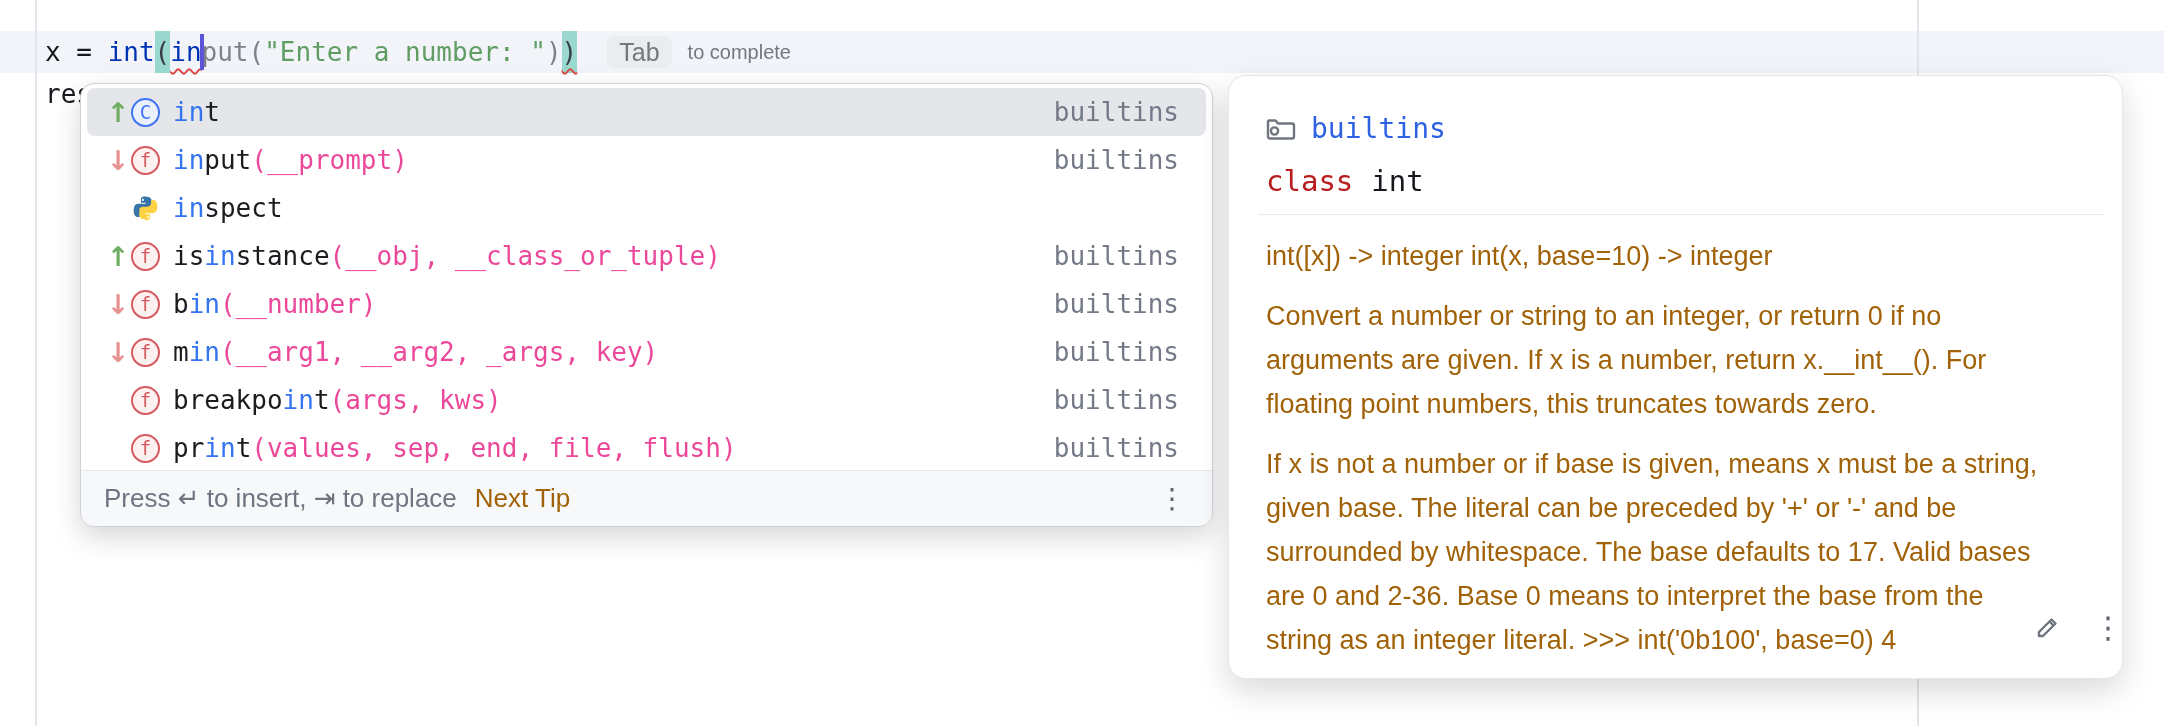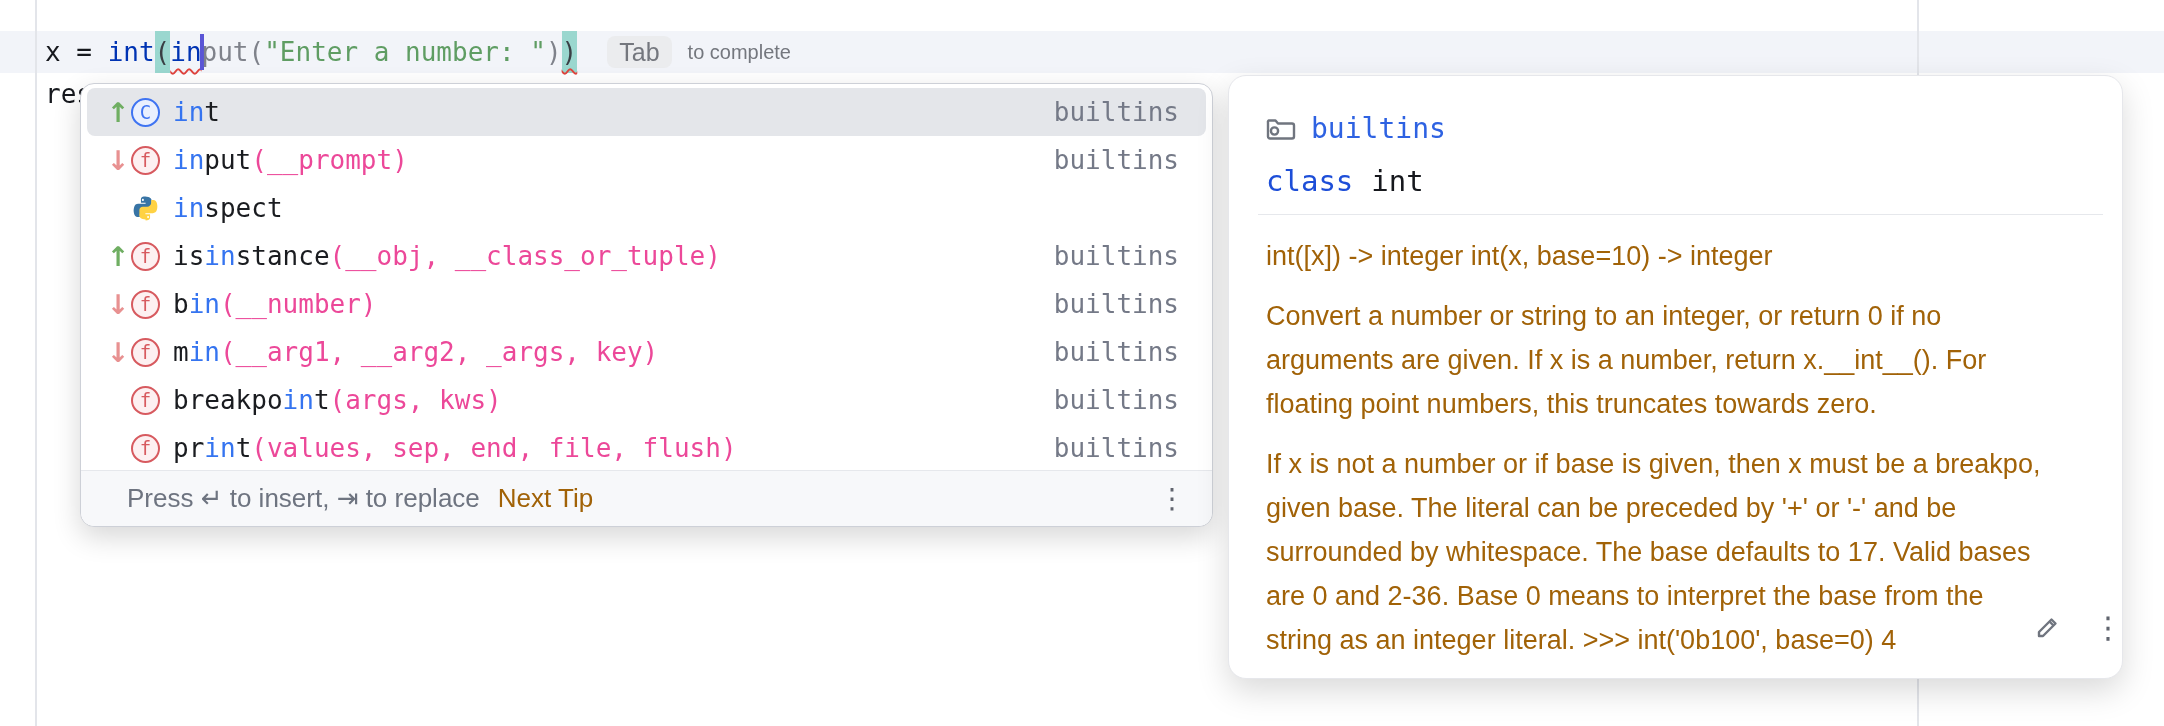--- a/index.html
+++ b/index.html
@@ -43,33 +43,33 @@
         justify-content:center;font-size:19px;line-height:1;flex:none;}
   .kind.cls{border:2px solid #3f74f2;color:#3f74f2;background:#eaf0fe;}
   .kind.fn{border:2px solid #d75a5f;color:#d75a5f;background:#fdf0f1;}
   .kind.py{border:none;background:transparent;}
   .ilabel{margin-left:13px;white-space:pre;}
   .match{color:#3574f0;}
   .params{color:#ec4899;}
   .tail{margin-left:auto;color:#747987;}
   .popup-footer{position:absolute;left:0;right:0;bottom:0;height:55px;background:#f7f8fa;
                 border-top:1px solid #e6e8ec;border-radius:0 0 13px 13px;display:flex;align-items:center;
-                padding:0 0 0 46px;font-size:26px;color:#6e7480;}
+                padding:0 0 0 23px;font-size:26px;color:#6e7480;}
   .next-tip{color:#a16207;margin-left:18px;cursor:pointer;}
   .kebab{color:#60646e;font-size:28px;line-height:1;}
   .footer-kebab{position:absolute;right:26px;top:50%;transform:translateY(-50%);}
 
   
   .doc-panel{position:absolute;left:1228px;top:75px;width:895px;height:604px;background:#ffffff;
              border:1px solid #e6e7eb;border-radius:18px;box-shadow:0 12px 32px rgba(0,0,0,.15);
              box-sizing:border-box;overflow:hidden;}
   .doc-module{position:absolute;left:36px;top:36px;display:flex;align-items:center;}
   .doc-module-label{margin-left:14px;color:#2e62e2;font-size:28px;}
   .doc-class{position:absolute;left:37px;top:88px;font-size:29px;}
-  .doc-class .kw{color:#1d4ed8;}
+  .doc-class .kw{color:#b91c1c;}
   .doc-class .nm{color:#16181d;margin-left:18px;}
   .doc-divider{position:absolute;left:29px;top:138px;width:845px;height:1px;background:#e6e8ec;}
   .doc-body{position:absolute;left:37px;top:158px;width:830px;color:#a16207;font-size:27px;}
   .doc-body .ln{line-height:44px;white-space:nowrap;}
   .doc-body .para{margin-top:16px;}
   .doc-actions{position:absolute;left:800px;top:534px;display:flex;align-items:center;}
   .doc-kebab{margin-left:28px;font-size:30px;}
   .icon-svg{display:block;}
 </style>
 </head>
@@ -190,21 +190,21 @@
     <div class="doc-divider"></div>
 
     <div class="doc-body">
       <div class="ln">int([x]) -&gt; integer int(x, base=10) -&gt; integer</div>
       <div class="para">
         <div class="ln">Convert a number or string to an integer, or return 0 if no</div>
         <div class="ln">arguments are given. If x is a number, return x.__int__(). For</div>
         <div class="ln">floating point numbers, this truncates towards zero.</div>
       </div>
       <div class="para">
-        <div class="ln">If x is not a number or if base is given, then x must be a breakpo,</div>
+        <div class="ln">If x is not a number or if base is given, means x must be a string,</div>
         <div class="ln">given base. The literal can be preceded by '+' or '-' and be</div>
         <div class="ln">surrounded by whitespace. The base defaults to 17. Valid bases</div>
         <div class="ln">are 0 and 2-36. Base 0 means to interpret the base from the</div>
         <div class="ln">string as an integer literal. &gt;&gt;&gt; int('0b100', base=0) 4</div>
       </div>
     </div>
 
     <div class="doc-actions">
       <svg width="36" height="36" viewBox="0 0 36 36" class="icon-svg">
         <path d="M22.5 9.5 l4 4 L14 26 h-4 v-4 z" fill="none" stroke="#70757f" stroke-width="2.4" stroke-linejoin="round"></path>

